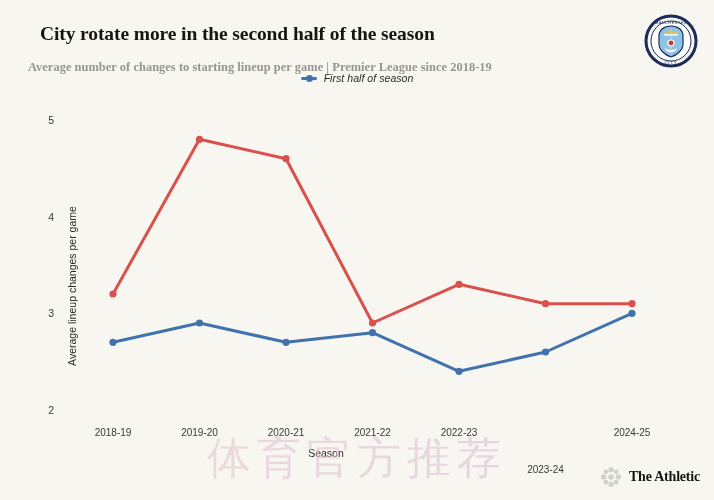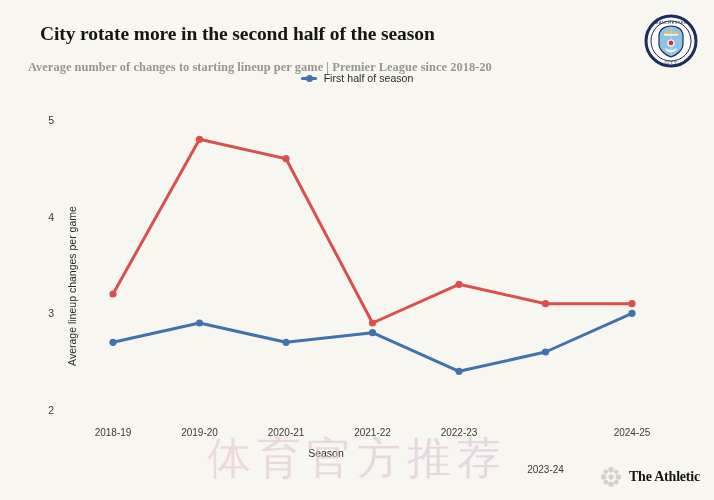--- a/index.html
+++ b/index.html
@@ -23,21 +23,21 @@
     font-weight:bold;font-size:12.4px;color:#96968e;
     line-height:18px;margin:4px 0 0 0;letter-spacing:0.05px;
   }
 
   
   .crest{position:absolute;right:16px;top:14px;width:54px;height:54px;}
 
   
   .legend{
     position:absolute;left:0;right:0;top:72px;
-    display:flex;justify-content:center;align-items:center;gap:40px;
+    display:flex;justify-content:center;align-items:center;gap:40px;font-style:italic;
   }
   .legend-item{display:flex;align-items:center;gap:7px;}
   .legend-mark{width:16px;height:10px;position:relative;}
   .legend-mark .bar{
     position:absolute;left:0;top:4px;width:16px;height:2.6px;border-radius:2px;
   }
   .legend-mark .dot{
     position:absolute;left:5px;top:1.6px;width:7px;height:7px;border-radius:50%;
   }
   .legend-label{font-size:10.5px;color:#2b2b26;letter-spacing:0.05px;}
@@ -81,21 +81,21 @@
     font-size:14px;color:#16160f;letter-spacing:-0.2px;
   }
 </style>
 </head>
 <body>
 
 <div id="chart-root">
 
   <div class="header">
     <h1 class="title">City rotate more in the second half of the season</h1>
-    <p class="subtitle">Average number of changes to starting lineup per game | Premier League since 2018-20</p>
+    <p class="subtitle">Average number of changes to starting lineup per game | Premier League since 2018-19</p>
   </div>
 
   <svg class="crest" viewBox="0 0 54 54">
     <circle cx="27" cy="27" r="26" fill="#f7f6f1"></circle>
     <circle cx="27" cy="27" r="25" fill="none" stroke="#1c2c5b" stroke-width="3"></circle>
     <circle cx="27" cy="27" r="20.5" fill="#ffffff"></circle>
     <circle cx="27" cy="27" r="20" fill="none" stroke="#1c2c5b" stroke-width="1"></circle>
     <path d="M27 12 C20 12 15 16 15 22 L15 30 C15 36 21 41 27 43 C33 41 39 36 39 30 L39 22 C39 16 34 12 27 12 Z" fill="#8fc3e3" stroke="#1c2c5b" stroke-width="1.2"></path>
     <path d="M27 14.5 L27 40" stroke="#ffffff" stroke-width="0.7" opacity="0.5"></path>
     <path d="M20 20 h14 v1.6 h-14 z" fill="#ffffff" opacity="0.85"></path>

